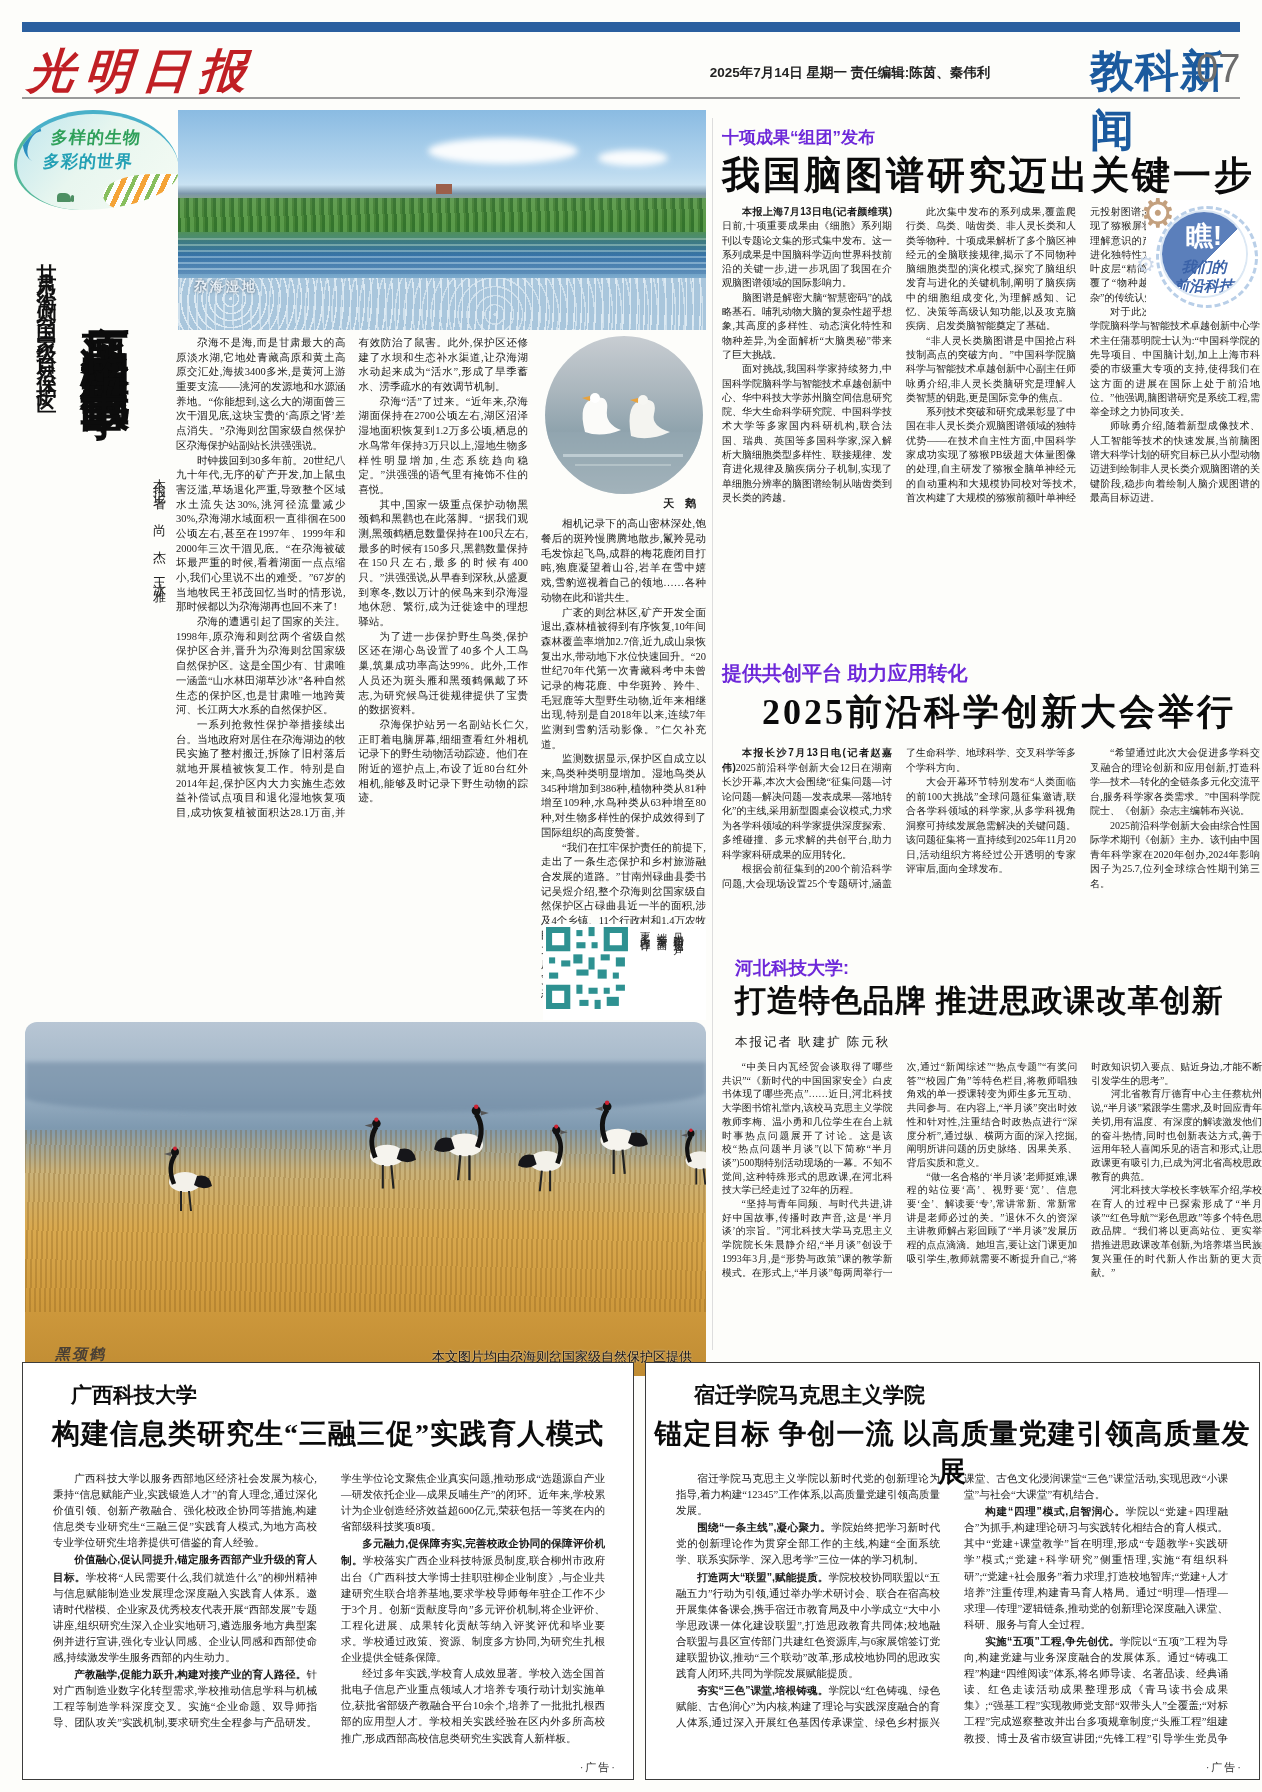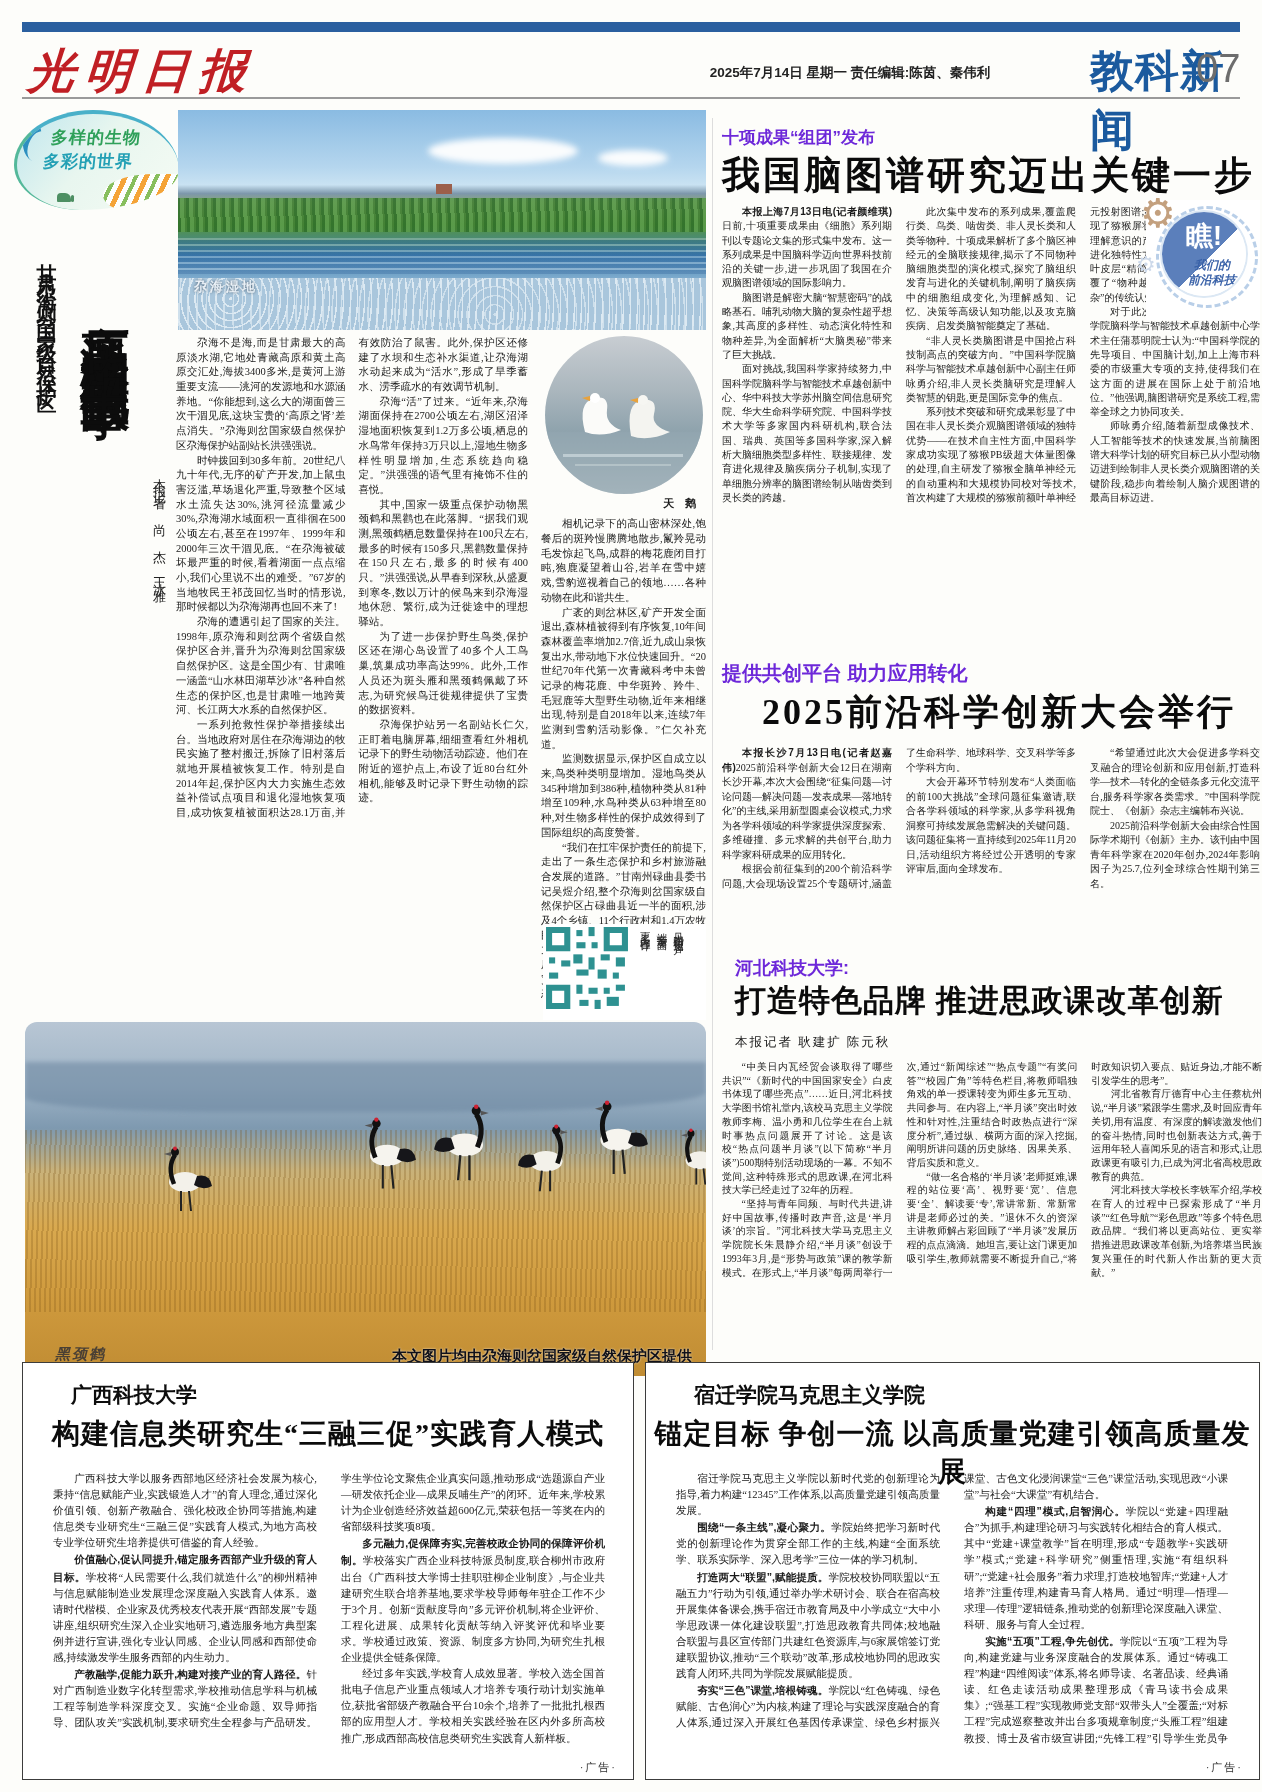--- a/index.html
+++ b/index.html
@@ -71,38 +71,38 @@
   
   .crane-photo{left:25px;top:1022px;width:681px;height:354px;overflow:hidden;
         background:linear-gradient(#b8c6d4 0%,#9fb4c6 18%,#7e99b0 30%,#c9b27a 42%,#d9a94f 58%,#cf9a3d 78%,#c08c33 100%);border-radius:12px;}
   .mount{position:absolute;left:0;top:40px;width:100%;height:50px;background:#6b86a0;opacity:.55;filter:blur(2px);
         border-radius:0 0 40% 30%;}
   .grass{position:absolute;left:0;top:108px;width:100%;height:182px;
         background:repeating-linear-gradient(92deg,rgba(120,80,20,.25) 0 2px,transparent 2px 5px);}
   .crane{position:absolute;}
   .crane-label{position:absolute;left:30px;bottom:12px;font-size:15px;font-style:italic;color:#2c2c34;
         letter-spacing:2px;opacity:.8;font-weight:bold;}
-  .photo-credit{position:absolute;right:14px;bottom:10px;font-size:15px;font-weight:700;color:#101018;
+  .photo-credit{position:absolute;right:14px;bottom:10px;font-size:13px;font-weight:400;color:#101018;
         text-shadow:0 0 2px rgba(255,255,255,.8);font-family:"Liberation Sans",sans-serif;padding-left:48px;}
   
   .kicker-sm{font-size:17px;font-weight:bold;font-family:Liberation Sans, sans-serif;color:#6d28d9;}
   .headline-lg{font-size:38px;font-weight:900;font-family:"Liberation Serif",serif;letter-spacing:3px;color:#0b0b0b;}
   .brain-kicker{left:722px;top:126px;}
   .brain-headline{left:722px;top:150px;width:540px;}
   .brain-body{left:722px;top:205px;width:538px;height:444px;column-count:3;column-gap:14px;
         font-size:10px;line-height:1.43;text-align:justify;overflow:hidden;}
   .badge{left:1146px;top:200px;width:114px;height:120px;background:#fff;}
   .badge-ring{position:absolute;left:10px;top:6px;width:96px;height:96px;border-radius:50%;
         border:3px dashed #b9cfe8;}
   .badge-circle{position:absolute;left:16px;top:12px;width:84px;height:84px;border-radius:50%;
         background:linear-gradient(135deg,#5b7fbb 0 55%,#ffffff 55% 100%);box-shadow:0 0 0 2px #dce8f4;overflow:hidden;}
   .badge-word{position:absolute;left:24px;top:6px;color:#fff;font-size:27px;font-weight:900;
         font-family:"Liberation Sans",sans-serif;}
-  .badge-sub{position:absolute;left:14px;top:46px;width:72px;text-align:center;color:#3a62a8;
-        font-size:12px;font-weight:900;font-style:italic;line-height:1.25;font-family:"Liberation Sans",sans-serif;}
+  .badge-sub{position:absolute;left:6px;top:46px;width:72px;text-align:center;color:#3a62a8;
+        font-size:15px;font-weight:900;font-style:italic;line-height:1.25;font-family:"Liberation Sans",sans-serif;}
   .badge-gear{position:absolute;left:-6px;top:-10px;font-size:40px;color:#c3a07e;
         font-family:"DejaVu Sans",sans-serif;}
   .badge-gear2{position:absolute;left:-10px;top:52px;font-size:22px;color:#cdd9ea;
         font-family:"DejaVu Sans",sans-serif;}
   .conf-kicker{left:722px;top:660px;font-size:20px;}
   .conf-headline{left:762px;top:688px;width:540px;font-size:36px;}
   .conf-body{left:722px;top:746px;width:538px;height:212px;column-count:3;column-gap:14px;
         font-size:10px;line-height:1.45;text-align:justify;overflow:hidden;}
   .hebei-kicker{left:735px;top:956px;font-size:18px;}
   .hebei-headline{left:735px;top:980px;width:527px;font-size:31px;letter-spacing:1px;}

